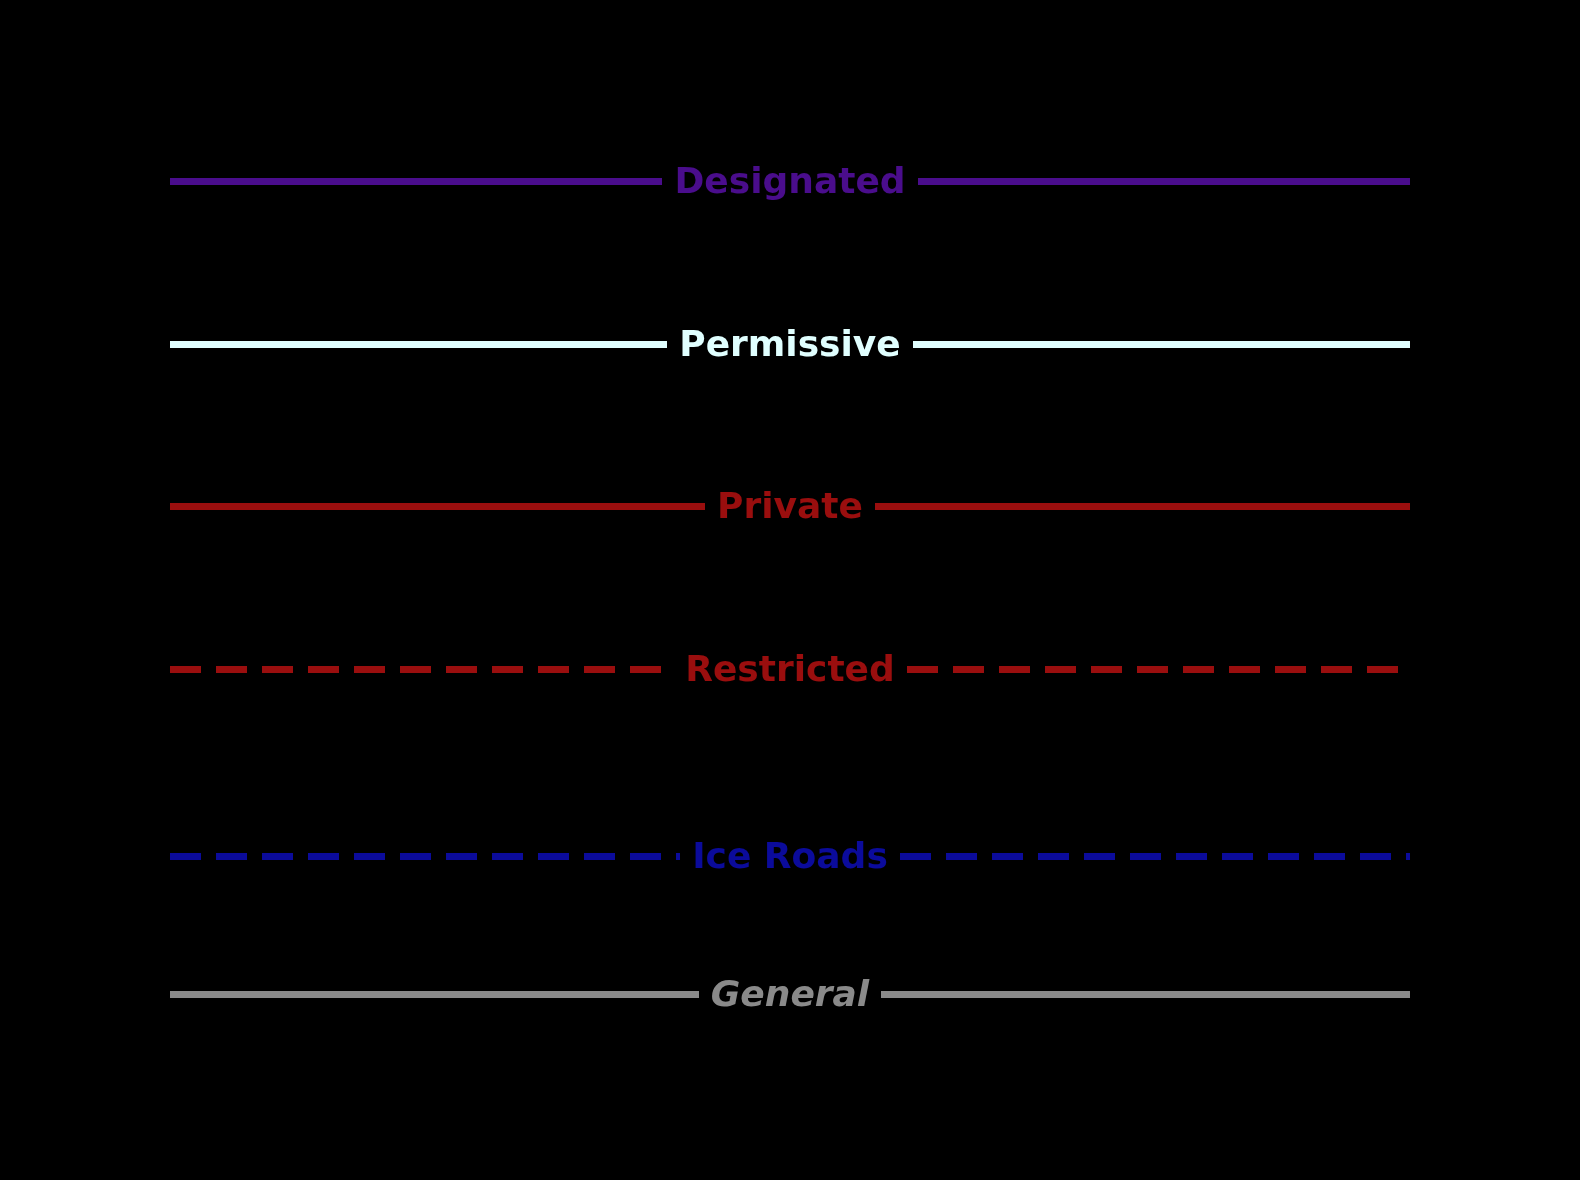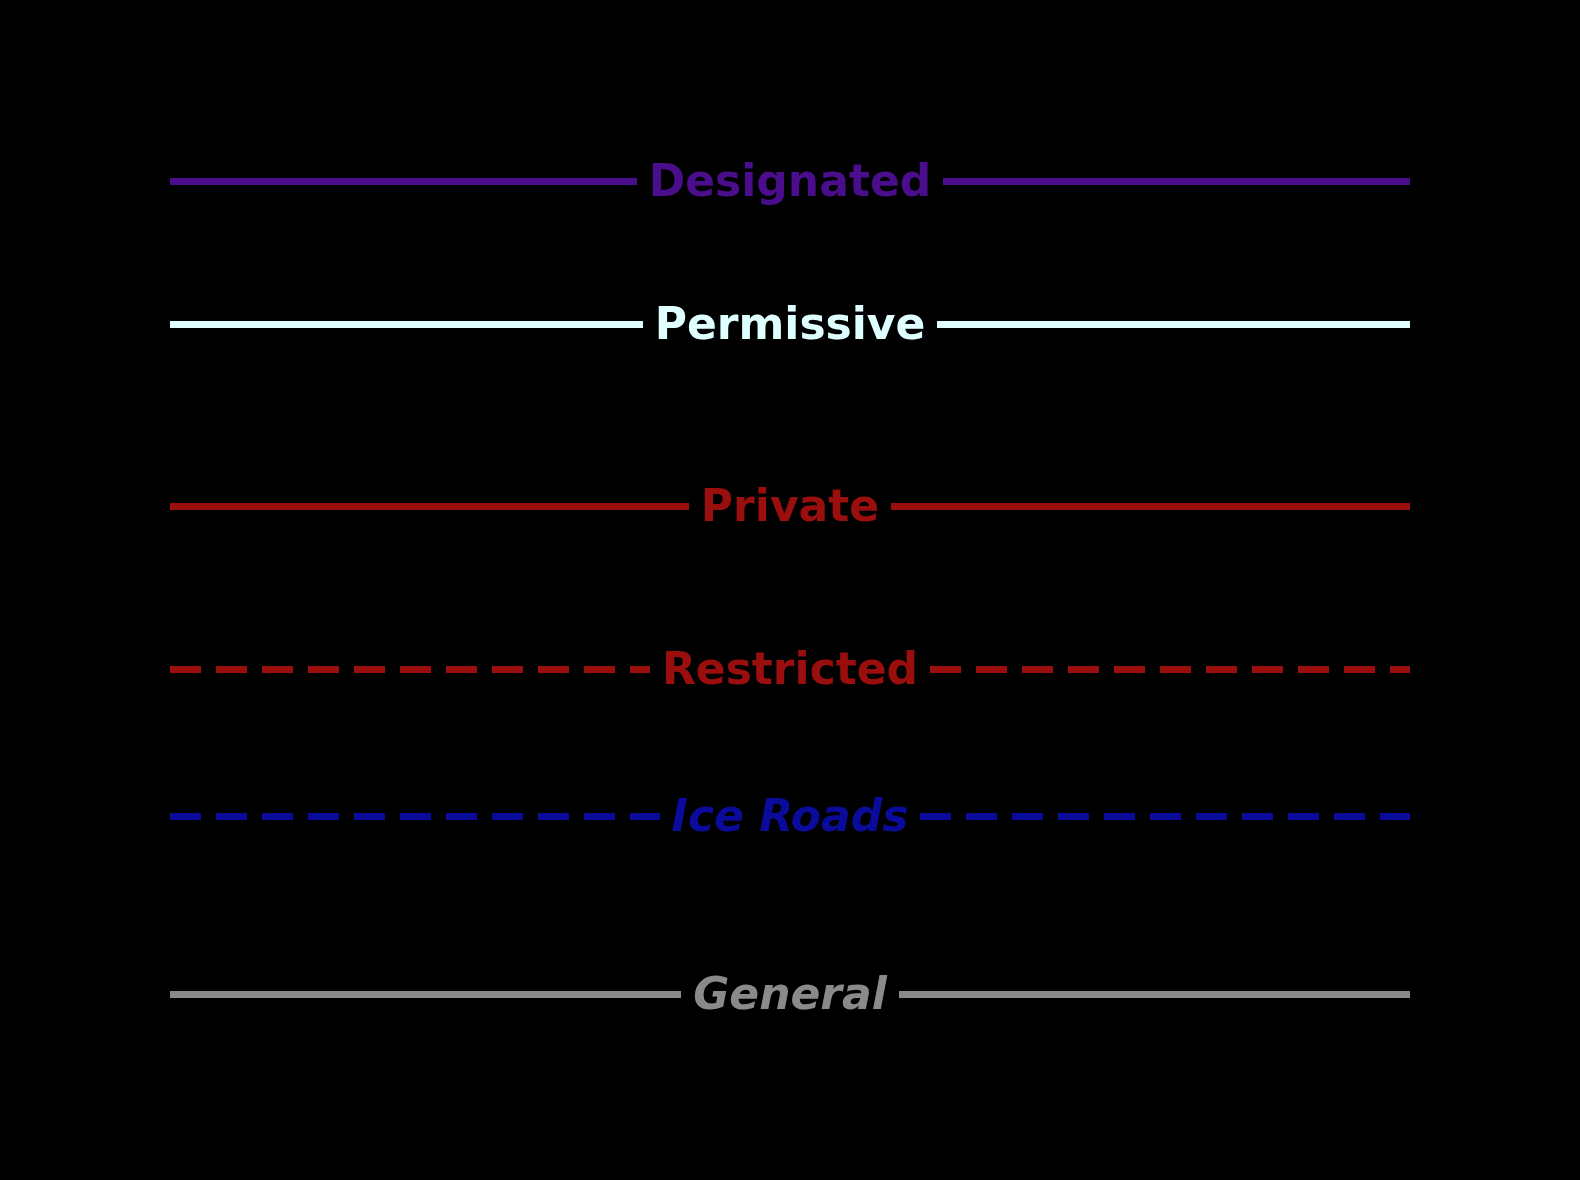--- a/index.html
+++ b/index.html
@@ -32,52 +32,52 @@
   .seg.dashed {
     background: repeating-linear-gradient(
       90deg,
       var(--c) 0 var(--dash),
       transparent var(--dash) var(--period)
     );
   }
   .label {
     flex: 0 0 auto;
     padding: 0 12px;
-    font-size: 44px;
+    font-size: 36px;
     font-weight: 700;
     line-height: 1;
     white-space: nowrap;
     color: var(--c);
   }
 </style>
 </head>
 <body style="background: rgb(0, 0, 0); --x-start: 170px; --line-width: 1240px; --thick: 7px; --dash: 31px; --period: 46px;">
 
 <div id="legend">
     <div class="row" style="top: 181px; --c: #4A0D8C;">
     <span class="seg left solid"></span>
     <span class="label">Designated</span>
     <span class="seg right solid"></span>
   </div>
-    <div class="row" style="top: 324px; --c: #E0FFFF;">
+    <div class="row" style="top: 344px; --c: #E0FFFF;">
     <span class="seg left solid"></span>
     <span class="label">Permissive</span>
     <span class="seg right solid"></span>
   </div>
     <div class="row" style="top: 669px; --c: #9A0E0E;">
     <span class="seg left dashed"></span>
     <span class="label">Restricted</span>
     <span class="seg right dashed"></span>
   </div>
     <div class="row" style="top: 506px; --c: #9A0E0E;">
     <span class="seg left solid"></span>
     <span class="label">Private</span>
     <span class="seg right solid"></span>
   </div>
-    <div class="row" style="top: 816px; font-style: italic; --c: #0B0B9B;">
+    <div class="row" style="top: 856px; --c: #0B0B9B;">
     <span class="seg left dashed"></span>
     <span class="label">Ice Roads</span>
     <span class="seg right dashed"></span>
   </div>
     <div class="row" style="top: 994px; font-style: italic; --c: #8A8A8A;">
     <span class="seg left solid"></span>
     <span class="label">General</span>
     <span class="seg right solid"></span>
   </div>
   </div>

